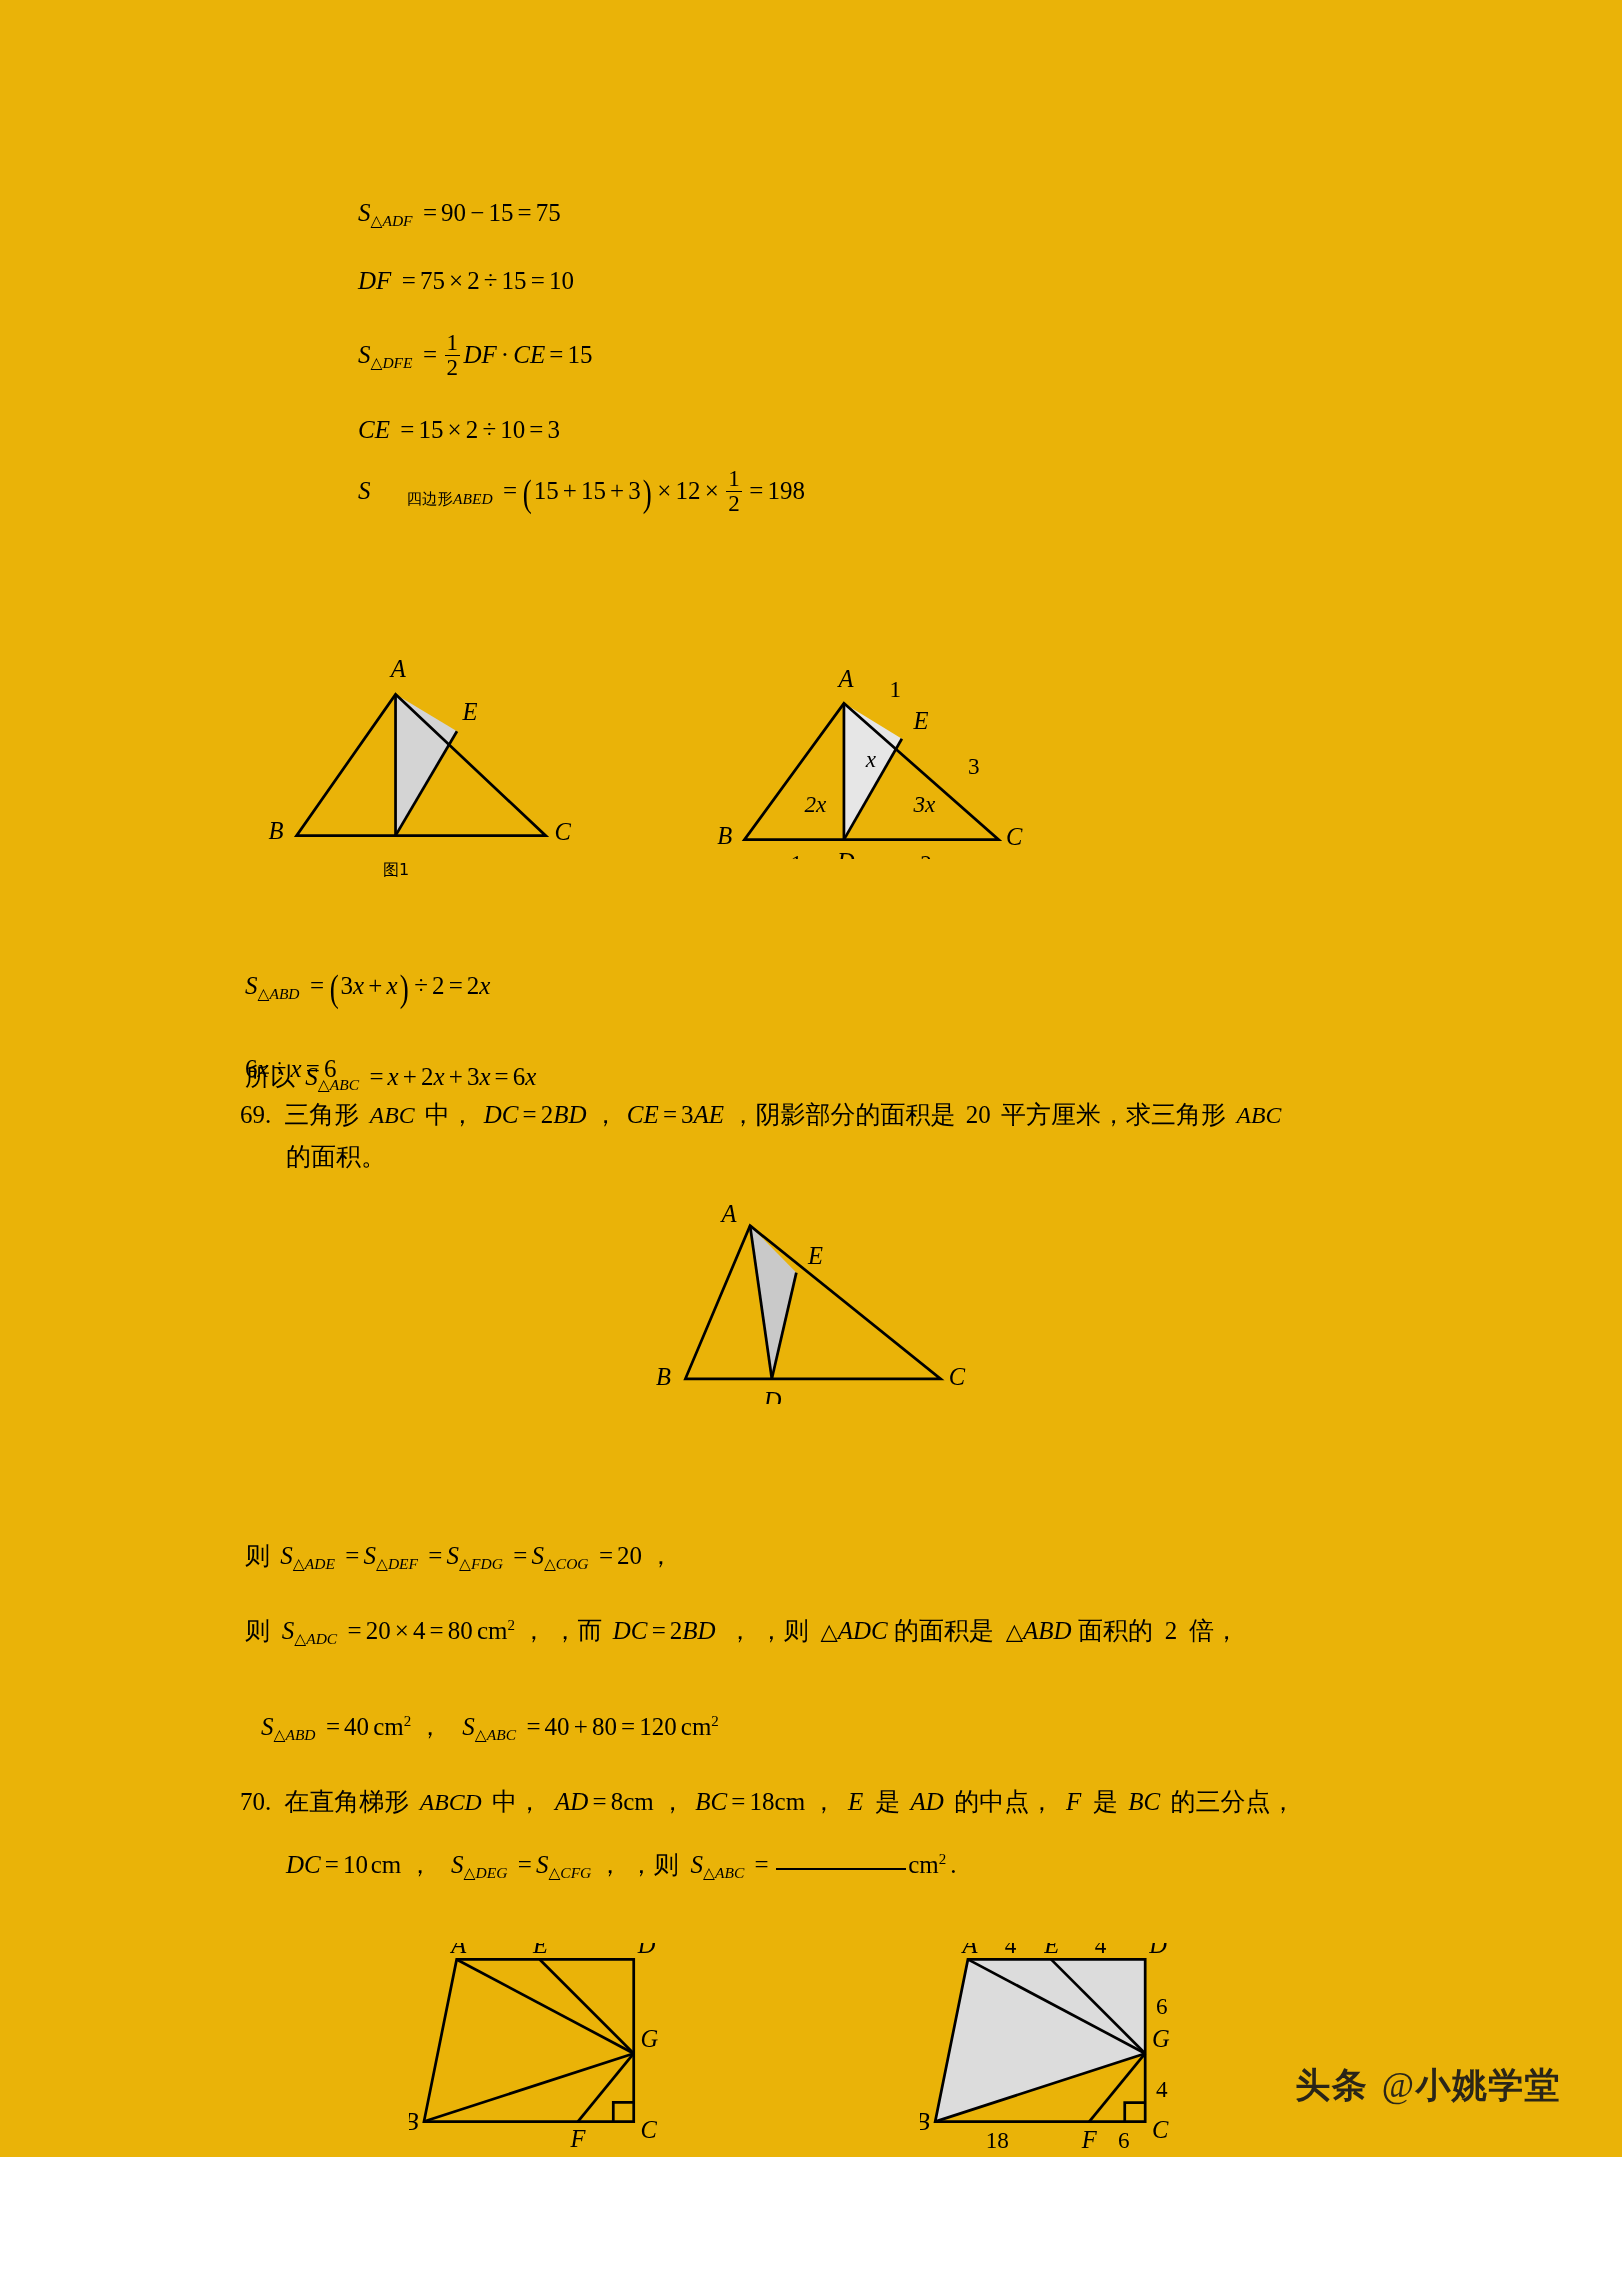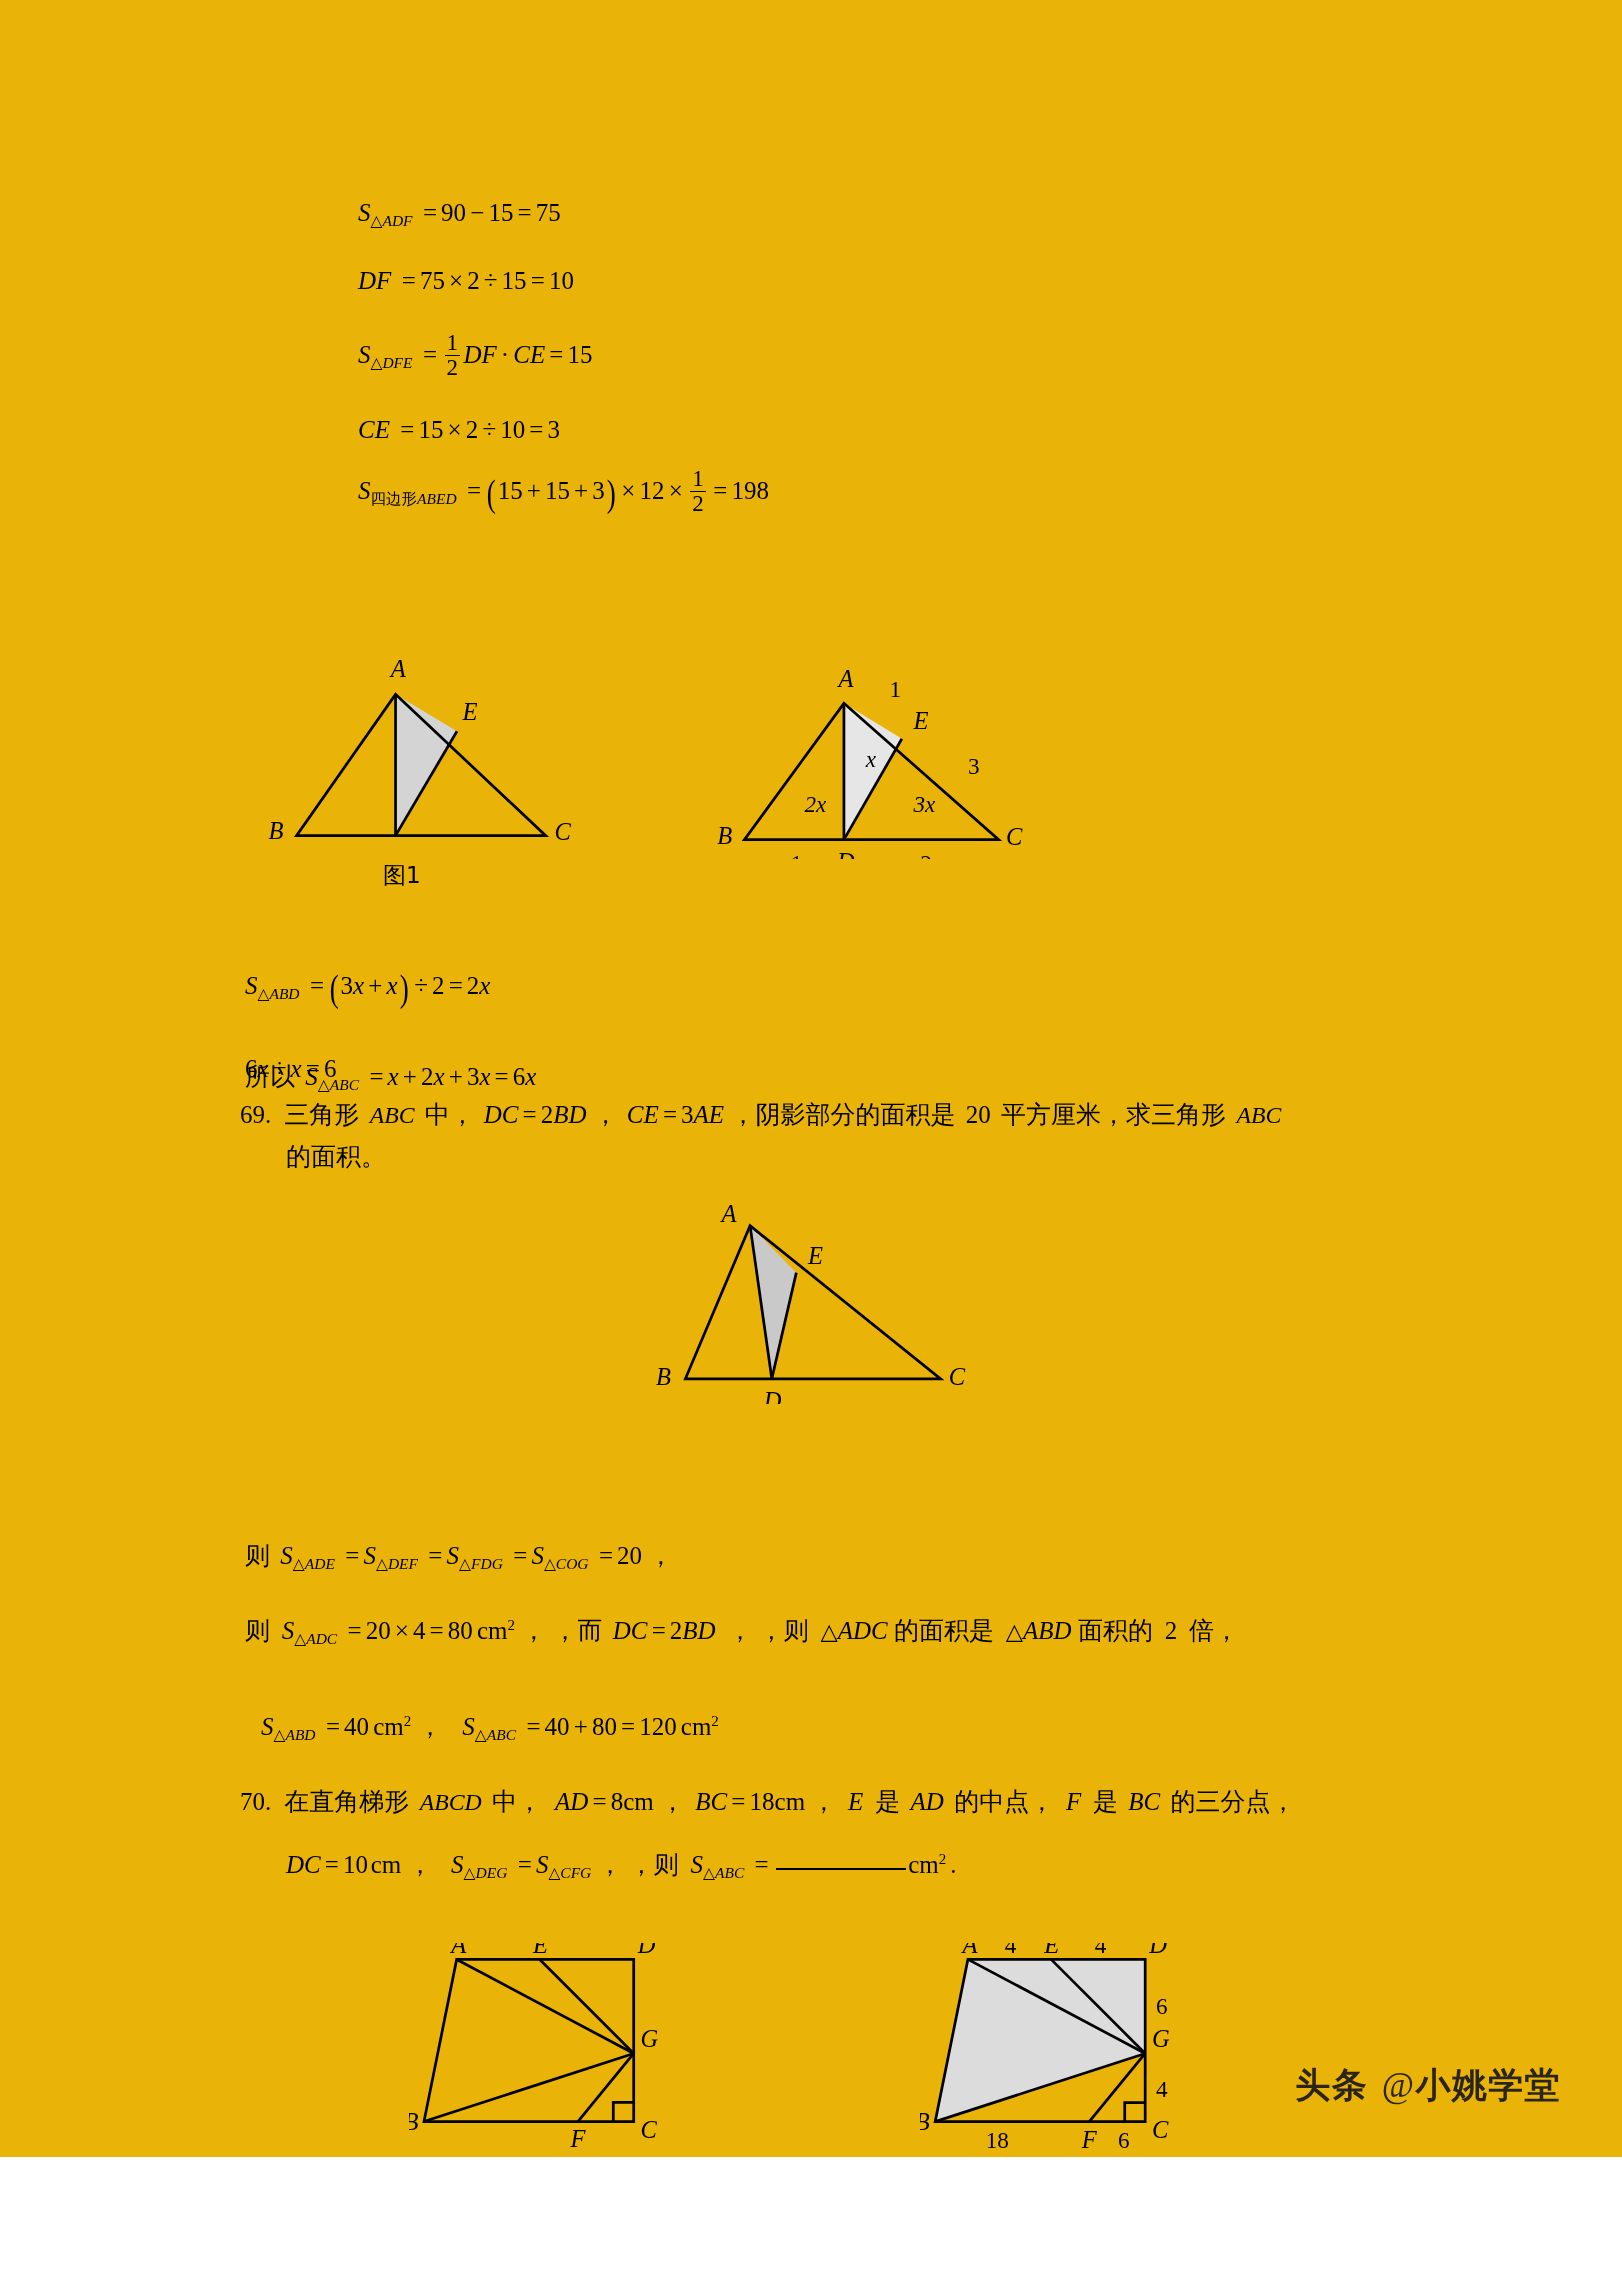--- a/index.html
+++ b/index.html
@@ -24,21 +24,21 @@
   .mn { font-family: "Liberation Serif", "DejaVu Serif", serif; font-style: normal; }
   .op { font-style: normal; padding: 0 4.1px; }
   .cjk { font-family: "DejaVu Sans", "Liberation Sans", sans-serif; font-style: normal; }
 
   .sub {
     font-size: 0.62em;
     vertical-align: -0.32em;
     font-style: italic;
     letter-spacing: 0;
   }
-  .sub .cjk { font-size: 1em; font-style: normal; }
+  .sub .cjk { font-size: 1em; font-style: normal; margin-left: 36px; }
   .sup {
     font-size: 0.6em;
     vertical-align: 0.58em;
     font-style: normal;
   }
   .frac {
     display: inline-block;
     vertical-align: middle;
     text-align: center;
     line-height: 1.04;
@@ -72,21 +72,21 @@
   .qnum { font-family: "Liberation Serif", serif; font-style: normal; }
   .blank-line {
     display: inline-block;
     width: 130px;
     border-bottom: 2.7px solid #000;
     vertical-align: 2.7px;
     margin: 0 2.7px;
   }
   .figcaption {
     position: absolute;
-    font-size: 23px;
+    font-size: 16px;
     font-family: "DejaVu Sans", sans-serif;
   }
   .fig { position: absolute; }
   .fig svg { display: block; }
 
   
   #watermark {
     position: absolute;
     right: 62px;
     bottom: 48px;

